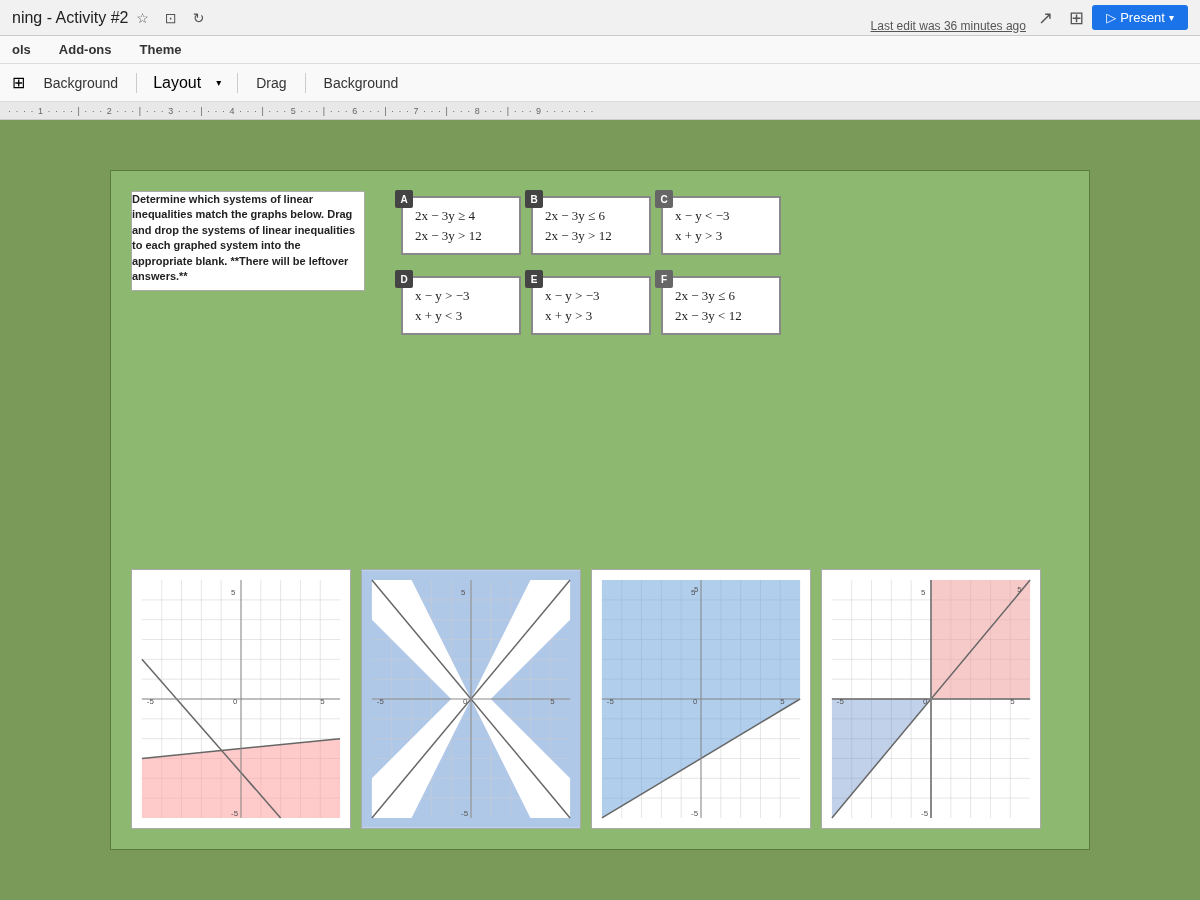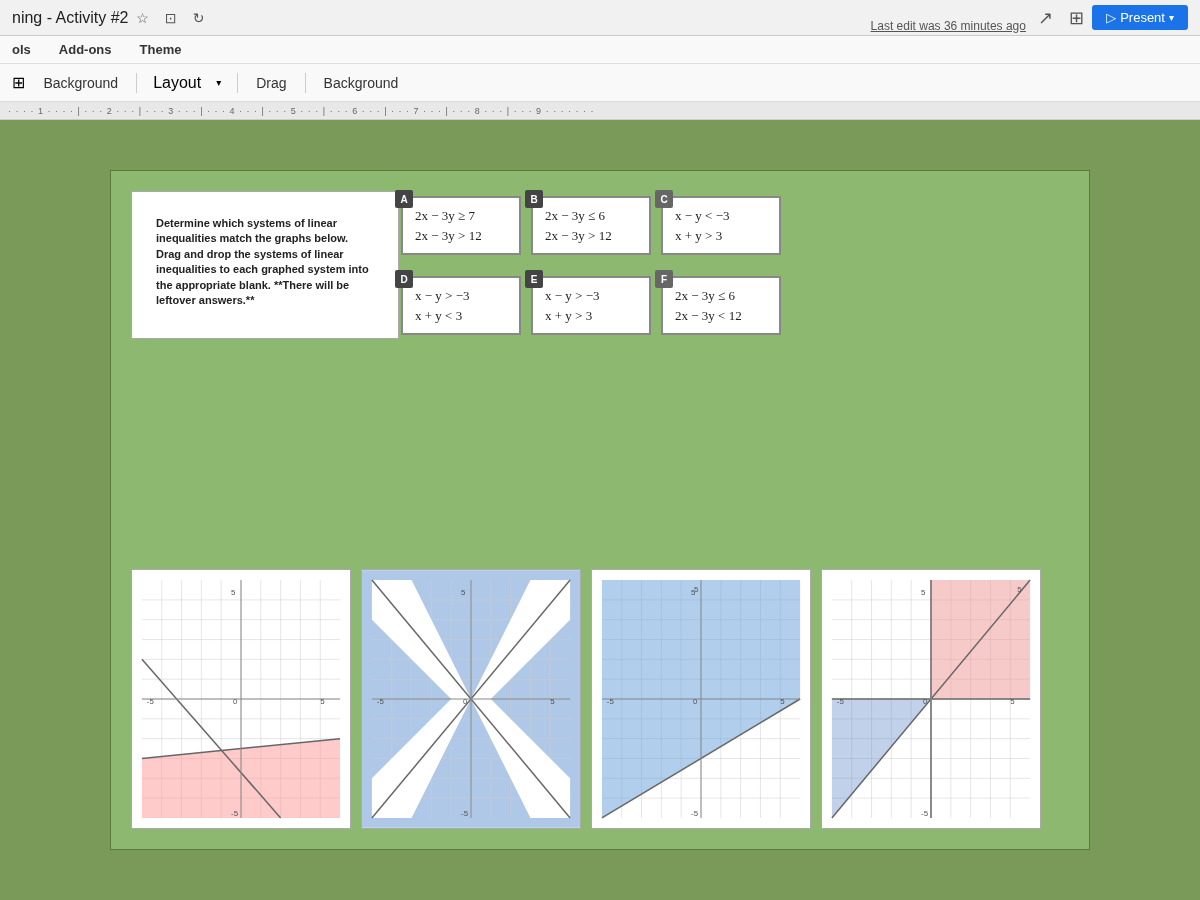--- a/index.html
+++ b/index.html
@@ -151,24 +151,24 @@
       padding: 20px;
       position: relative;
       border: 1px solid #5a7a3a;
     }
 
     
     .instructions-box {
       position: absolute;
       top: 20px;
       left: 20px;
-      width: 268px;
+      width: 234px;
       background: white;
       border: 1px solid #aaa;
-      padding: 24px;
+      padding: 0;
       font-size: 11px;
       line-height: 1.4;
       color: #222;
     }
 
     .answer-card {
       background: white;
       border: 2px solid #888;
       padding: 8px 12px;
       font-size: 12px;
@@ -287,21 +287,21 @@
 
     <div class="instructions-box">
       <p style="font-weight:bold;font-size:11px;margin-bottom:6px;">Determine which systems of linear inequalities match the graphs below. Drag and drop the systems of linear inequalities to each graphed system into the appropriate blank. **There will be leftover answers.**</p>
     </div>
 
     <div style="position:absolute;top:25px;left:290px;display:flex;gap:10px;">
 
       <div class="answer-card">
         <div class="card-label">A</div>
         <div class="math-text">
-          <div>2x − 3y ≥ 7</div>
+          <div>2x − 3y ≥ 4</div>
           <div>2x − 3y &gt; 12</div>
         </div>
       </div>
 
       <div class="answer-card">
         <div class="card-label">B</div>
         <div class="math-text">
           <div>2x − 3y ≤ 6</div>
           <div>2x − 3y &gt; 12</div>
         </div>

